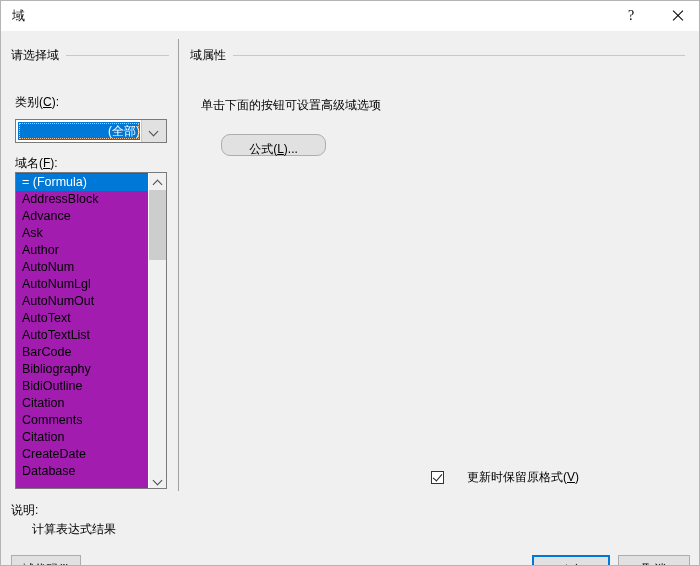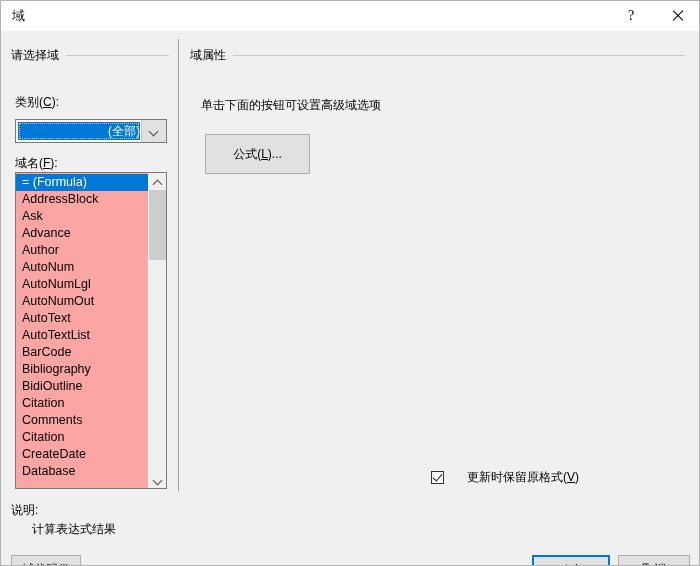--- a/index.html
+++ b/index.html
@@ -178,21 +178,21 @@
   .chev.up:before { transform: rotate(135deg); top: 3px; }
 
   
   .listbox {
     position: absolute;
     left: 14px;
     top: 141px;
     width: 152px;
     height: 317px;
     box-sizing: border-box;
-    background: #fca5a5;
+    background: #a21caf;
     border: 1px solid #7a7a7a;
     display: flex;
     overflow: hidden;
   }
   .list-items {
     flex: 1 1 auto;
     padding: 1px 0 0 0;
     overflow: hidden;
   }
   .list-item {
@@ -249,25 +249,26 @@
     background: #e1e1e1;
     border: 1px solid #adadad;
     font-family: "Liberation Sans", sans-serif;
     font-size: 12px;
     color: #000;
     text-align: center;
     cursor: default;
     padding: 0;
   }
   #formula-btn {
-    left: 204px;
+    left: 220px;
     top: 103px;
     width: 105px;
-    height: 40px;
+    height: 22px;
     line-height: 28px;
+    border-radius: 9px;
   }
 
   .checkbox-row {
     position: absolute;
     left: 430px;
     top: 438px;
     display: flex;
     align-items: center;
   }
   .cb-box {
@@ -368,22 +369,22 @@
     </div>
 
     <div class="field-label" style="left:14px; top:124px;">
       <span>域名(<span class="accel">F</span>):</span>
     </div>
 
     <div class="listbox">
       <div class="list-items" id="field-list">
           <div class="list-item selected">= (Formula)</div>
           <div class="list-item">AddressBlock</div>
+          <div class="list-item">Advance</div>
           <div class="list-item">Ask</div>
-          <div class="list-item">Advance</div>
           <div class="list-item">Author</div>
           <div class="list-item">AutoNum</div>
           <div class="list-item">AutoNumLgl</div>
           <div class="list-item">AutoNumOut</div>
           <div class="list-item">AutoText</div>
           <div class="list-item">AutoTextList</div>
           <div class="list-item">BarCode</div>
           <div class="list-item">Bibliography</div>
           <div class="list-item">BidiOutline</div>
           <div class="list-item">Citation</div>

